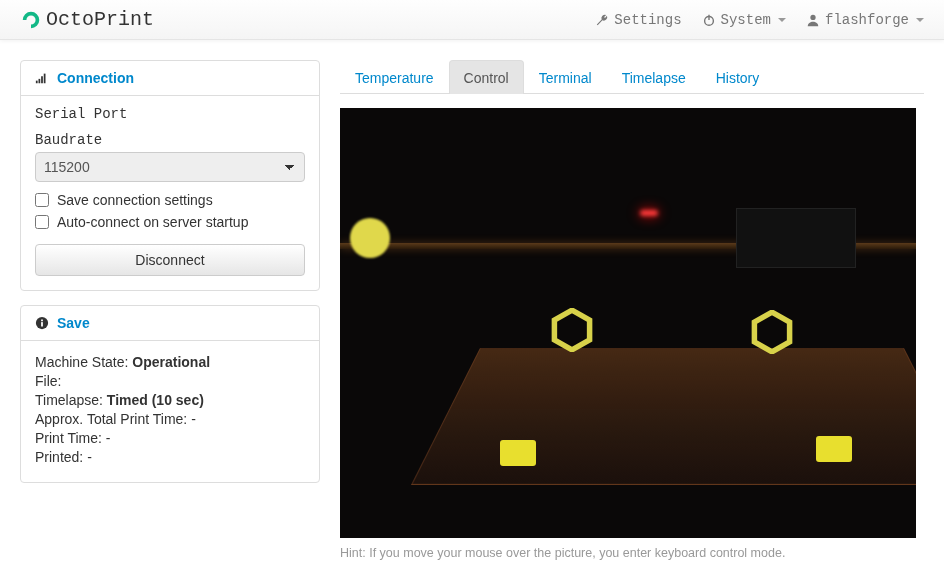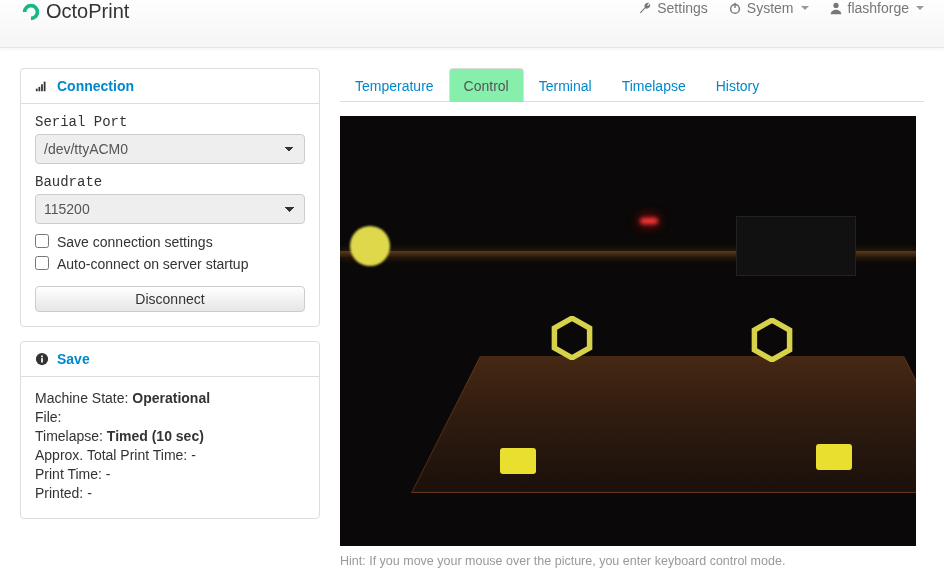--- a/index.html
+++ b/index.html
@@ -7,27 +7,28 @@
     font-family: "Helvetica Neue", Helvetica, Arial, sans-serif;
     font-size: 14px;
     color: #333;
     background: #fff;
     width: 944px;
     height: 570px;
     overflow: hidden;
   }
   
   .navbar {
-    height: 48px;
+    height: 40px;
     background: linear-gradient(#fefefe,#f5f5f5);
     border-bottom: 1px solid #e5e5e5;
     display: flex;
-    align-items: flex-start;
+    align-items: center;
     padding: 0 20px;
     box-shadow: 0 1px 4px rgba(0,0,0,0.06);
+    font-family: Liberation Mono, monospace;
   }
   .brand {
     font-size: 20px;
     font-weight: 500;
     color: #333;
     display: flex;
     align-items: center;
     gap: 4px;
   }
   .brand svg { width: 22px; height: 22px; }
@@ -102,29 +103,30 @@
     color: #555;
     appearance: none;
     -webkit-appearance: none;
     background-image: linear-gradient(45deg, transparent 50%, #333 50%), linear-gradient(135deg, #333 50%, transparent 50%);
     background-position: calc(100% - 15px) 12px, calc(100% - 10px) 12px;
     background-size: 5px 5px, 5px 5px;
     background-repeat: no-repeat;
   }
   .checkbox {
     display: flex;
+    align-items: center;
     gap: 8px;
     margin: 6px 0;
     font-size: 14px;
     color: #333;
   }
   .checkbox input { width: 14px; height: 14px; }
   .btn {
     width: 100%;
-    height: 26px;
+    height: 32px;
     background: linear-gradient(#fff,#e6e6e6);
     border: 1px solid #ccc;
     border-radius: 4px;
     font-size: 14px;
     color: #333;
     cursor: pointer;
     margin-top: 8px;
   }
   .state-line { margin: 3px 0; font-size: 14px; color:#333; }
   .state-line b { font-weight: bold; }
@@ -141,21 +143,21 @@
     font-size: 14px;
     cursor: pointer;
     border: 1px solid transparent;
     border-bottom: none;
     border-top-left-radius: 4px;
     border-top-right-radius: 4px;
     margin-bottom: -1px;
   }
   .tab.active {
     color: #555;
-    background: #86efac;
+    background: #e5e5e5;
     border-color: #ddd;
     text-align: center;
   }
   .tab-content {
     padding: 14px 8px 0 0;
   }
   .webcam {
     width: 100%;
     height: 430px;
     background: #0a0808;
@@ -239,23 +241,20 @@
             <rect x="1" y="11" width="2" height="3"></rect>
             <rect x="4" y="9" width="2" height="5"></rect>
             <rect x="7" y="6" width="2" height="8"></rect>
             <rect x="10" y="3" width="2" height="11"></rect>
           </svg>
         <a>Connection</a>
       </div>
       <div class="panel-body">
         <div class="form-group">
           <label>Serial Port</label>
-          <select class="form-control">
-            <option>/dev/ttyACM0</option>
-          </select>
         </div>
         <div class="form-group">
           <label>Baudrate</label>
           <select class="form-control">
             <option>115200</option>
           </select>
         </div>
         <label class="checkbox">
           <input type="checkbox" style="">
           <span>Save connection settings</span>

